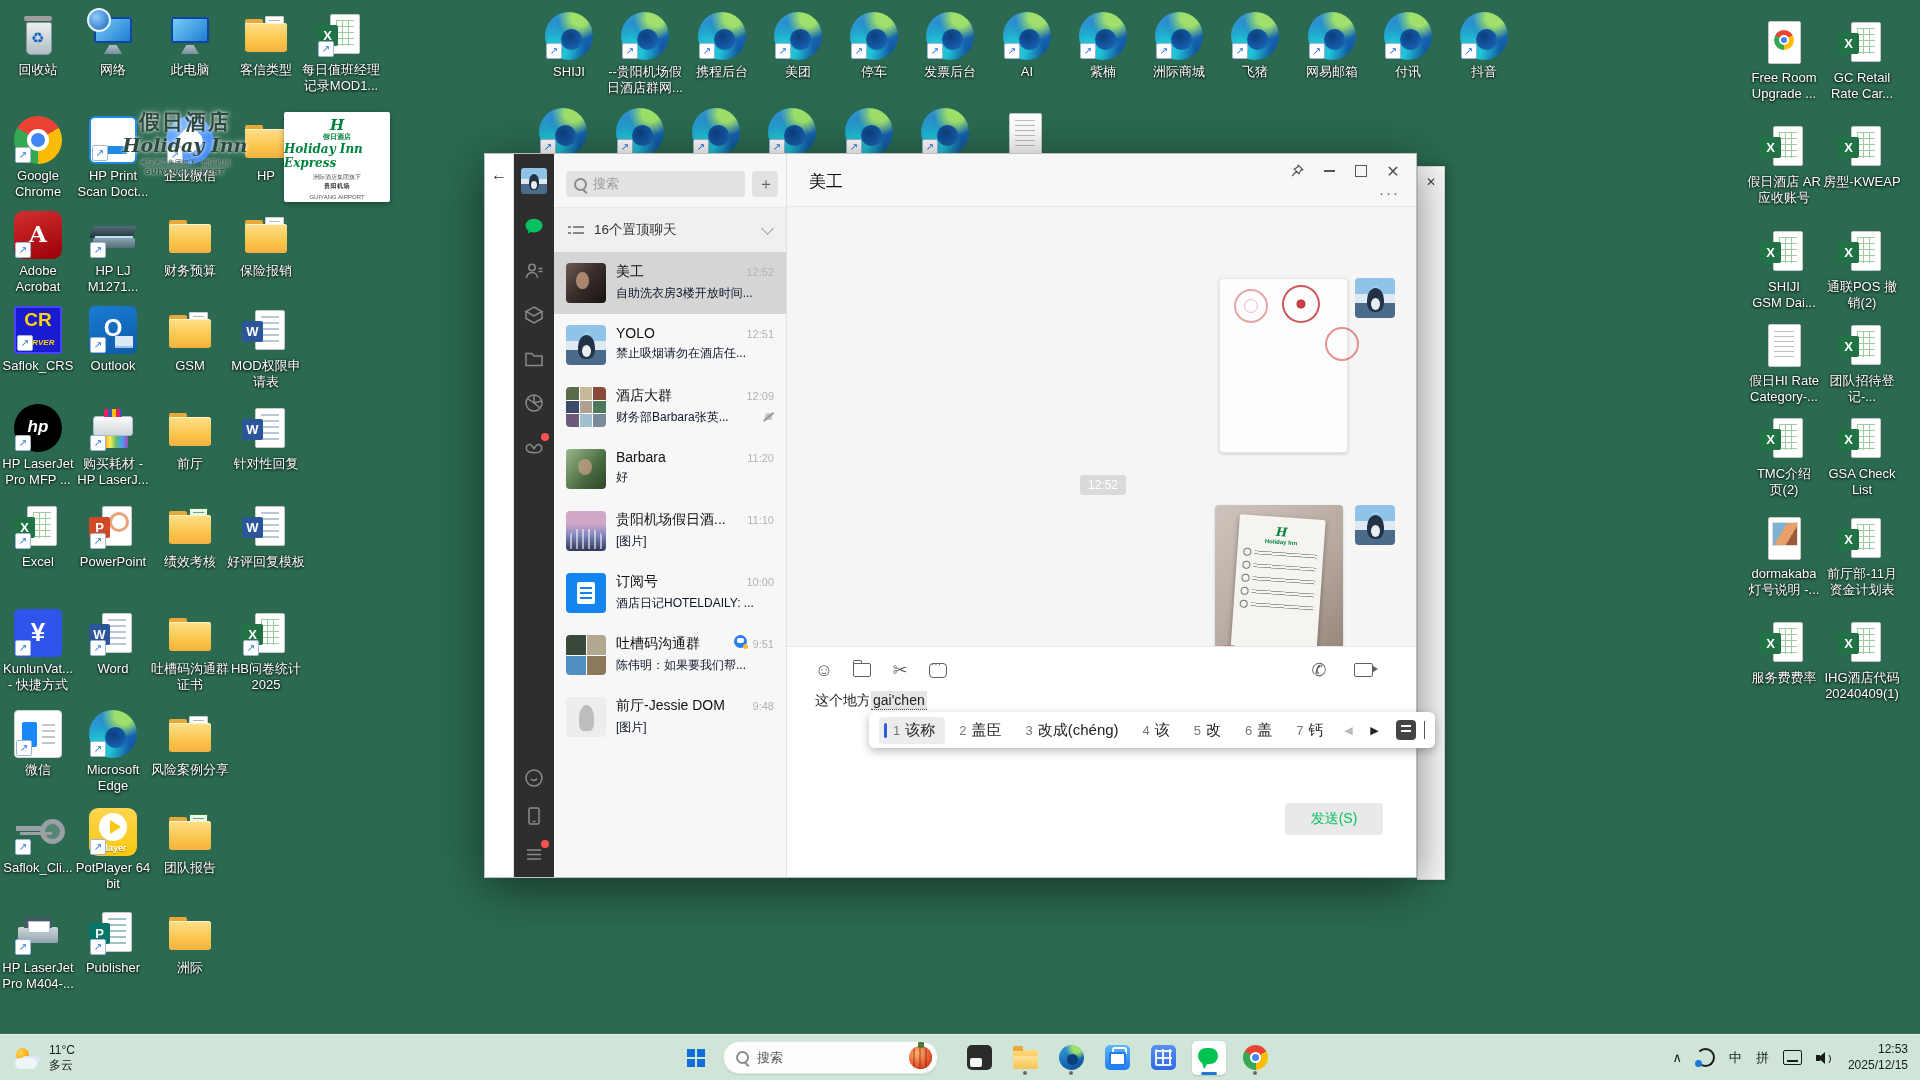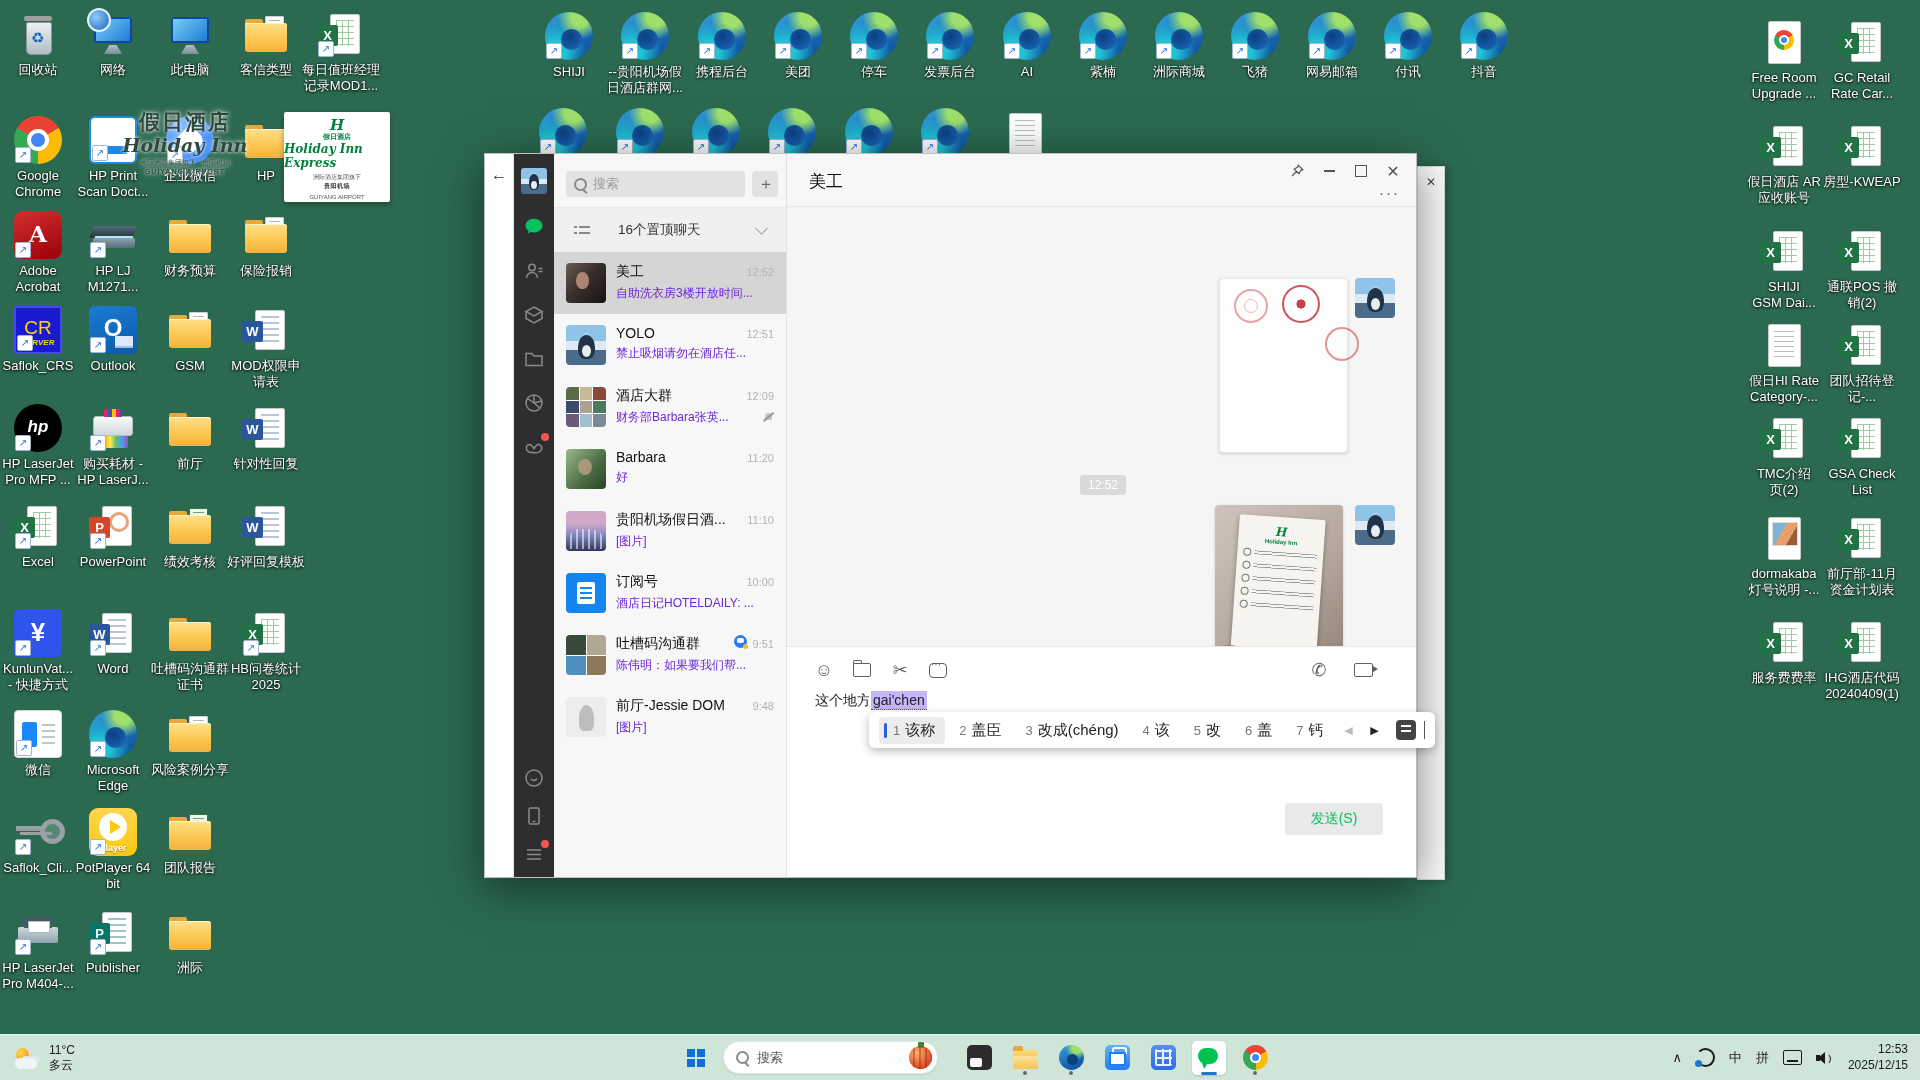--- a/index.html
+++ b/index.html
@@ -85,21 +85,21 @@
     background:repeating-linear-gradient(90deg,#e91e63 0 4px,#3f51b5 4px 8px,#ffc107 8px 12px);border-radius:1px}
   .ic-printer2{background:#fff;border:2px solid #1e88e5;border-radius:6px;box-sizing:border-box}
   .ic-printer2::after{content:"";position:absolute;left:8px;bottom:8px;right:8px;height:8px;background:#1e88e5;border-radius:1px}
   .ic-scanner::before{content:"";position:absolute;left:2px;top:15px;width:44px;height:12px;
     background:linear-gradient(#546e7a,#263238);transform:skewX(-18deg);border-radius:2px}
   .ic-scanner::after{content:"";position:absolute;left:4px;top:27px;width:42px;height:10px;
     background:linear-gradient(#90a4ae,#546e7a);border-radius:2px}
   .ic-scanner .g{left:6px;top:25px;width:38px;height:2px;background:#b3e5fc;z-index:2}
   
   .ic-crserver{background:#1a1ad0;border:2px solid #4646ff;border-radius:3px;box-sizing:border-box}
-  .ic-crserver .g{width:100%;top:9px;color:#ffd600;font-weight:400;font-size:19px;text-align:center}
+  .ic-crserver .g{width:100%;top:1px;color:#ffd600;font-weight:700;font-size:19px;text-align:center}
   .ic-crserver .g2{width:100%;bottom:5px;color:#ffd600;font-weight:700;font-size:8px;text-align:center;font-style:italic}
   .ic-kunlun{background:#2f54eb;border-radius:5px}
   .ic-kunlun .g{width:100%;top:8px;color:#fff;font-weight:700;font-size:26px;text-align:center}
   .ic-wechatapp{background:#fff;border:1px solid #d5d5d5;border-radius:4px;box-sizing:border-box}
   .ic-wechatapp .g{left:7px;top:11px;width:15px;height:25px;background:#1989fa;border-radius:2px}
   .ic-wechatapp::after{content:"";position:absolute;left:27px;top:13px;width:13px;height:21px;
     background:repeating-linear-gradient(180deg,#c5c5c5 0 2px,transparent 2px 6px)}
   .ic-key::before{content:"";position:absolute;left:26px;top:11px;width:15px;height:15px;border-radius:50%;border:5px solid #9aa0a6;background:rgba(255,255,255,.2)}
   .ic-key::after{content:"";position:absolute;left:2px;top:18px;width:26px;height:5px;background:#9aa0a6;
     box-shadow:3px 5px 0 -1px #9aa0a6,11px 5px 0 -1px #9aa0a6}
@@ -155,36 +155,36 @@
   .nicon .dot{position:absolute;right:-4px;top:-3px;width:8px;height:8px;border-radius:50%;background:#fa5151}
   .nspacer{flex:1}
   
   #chatlist{width:232px;background:#f7f7f7;border-right:1px solid #e2e2e2;flex:none;display:flex;flex-direction:column;overflow:hidden}
   #searchrow{display:flex;align-items:center;gap:7px;padding:17px 8px 10px 12px;border-bottom:1px solid #e8e8e8}
   #searchbox{flex:1;height:26px;background:#e2e2e2;border-radius:4px;display:flex;align-items:center;gap:6px;padding:0 8px;cursor:text}
   #searchbox .ph{color:#9a9a9a;font-size:13px}
   .mag{width:9px;height:9px;border:2px solid #8a8a8a;border-radius:50%;position:relative;flex:none}
   .mag::after{content:"";position:absolute;left:8px;top:9px;width:2px;height:5px;background:#8a8a8a;transform:rotate(-45deg)}
   #addbtn{width:26px;height:26px;background:#e2e2e2;border-radius:4px;border:none;color:#666;font-size:16px;line-height:24px;text-align:center;cursor:pointer;flex:none}
-  #pinnedrow{display:flex;align-items:center;gap:28px;padding:13px 20px;background:#f0f0f0;cursor:pointer}
+  #pinnedrow{display:flex;align-items:center;gap:10px;padding:13px 14px;background:#f0f0f0;cursor:pointer}
   .listglyph{width:16px;height:10px;position:relative;flex:none}
   .listglyph::before{content:"";position:absolute;left:0;top:1px;width:16px;height:2px;background:#888;box-shadow:0 6px 0 #888}
   .listglyph::after{content:"";position:absolute;left:3px;top:1px;width:2px;height:2px;background:#f0f0f0;box-shadow:0 6px 0 #f0f0f0}
   #pinnedrow .t{flex:1;font-size:13.5px;color:#333}
   .chev{width:8px;height:8px;border-right:1.6px solid #9a9a9a;border-bottom:1.6px solid #9a9a9a;transform:rotate(45deg);margin-top:-4px}
   #chatitems{flex:1;overflow:hidden}
   .citem{display:flex;gap:10px;padding:11px 12px;cursor:pointer;align-items:flex-start}
   .citem.sel{background:#d5d5d5}
   .av{width:40px;height:40px;border-radius:4px;flex:none;position:relative;overflow:hidden}
   .cmain{flex:1;min-width:0}
   .crow1{display:flex;align-items:baseline}
   .cname{flex:1;font-size:14px;color:#111;white-space:nowrap;overflow:hidden;text-overflow:ellipsis}
   .ctime{font-size:11px;color:#b2b2b2;margin-left:6px;flex:none}
   .crow2{display:flex;align-items:center;margin-top:4px}
-  .cprev{flex:1;font-size:12px;color:#6d28d9;white-space:nowrap;overflow:hidden;text-overflow:ellipsis}
+  .cprev{flex:1;font-size:12px;color:#0f172a;white-space:nowrap;overflow:hidden;text-overflow:ellipsis}
   .mute{width:11px;height:11px;position:relative;flex:none;margin-left:6px}
   .mute::before{content:"";position:absolute;left:2px;top:1px;width:7px;height:7px;background:#c4c4c4;border-radius:4px 4px 1px 1px}
   .mute::after{content:"";position:absolute;left:-1px;top:4px;width:13px;height:1.6px;background:#9a9a9a;transform:rotate(-40deg)}
   .wxbadge{width:13px;height:13px;margin-left:4px;flex:none;border-radius:50%;position:relative;
     background:#2b7bf3}
   .wxbadge::after{content:"";position:absolute;left:3px;top:3px;width:7px;height:5px;background:#fff;border-radius:2px}
   .wxbadge::before{content:"";position:absolute;right:-1px;bottom:-1px;width:5px;height:5px;border-radius:50%;background:#f7ba2a}
   
   .av-makeup{background:linear-gradient(130deg,#6b5a52 0%,#3a2f2c 45%,#171311 100%)}
   .av-makeup::after{content:"";position:absolute;left:10px;top:9px;width:13px;height:17px;border-radius:50% 50% 45% 45%;background:#c79b80;opacity:.8}
@@ -249,21 +249,21 @@
   .tool{width:22px;height:22px;display:flex;align-items:center;justify-content:center;cursor:pointer}
   .folder-mini{width:16px;height:12px;border:1.6px solid #5f5f5f;border-radius:2px;position:relative}
   .folder-mini::before{content:"";position:absolute;left:-1px;top:-4px;width:7px;height:3px;border:1.6px solid #5f5f5f;border-bottom:none;border-radius:2px 2px 0 0}
   .hist-mini{width:16px;height:13px;border:1.6px solid #5f5f5f;border-radius:4px;position:relative}
   .hist-mini::after{content:"···";position:absolute;left:1px;top:-5px;font-size:10px;letter-spacing:0;color:#5f5f5f}
   #rtools{position:absolute;right:42px;top:12px;display:flex;gap:22px;align-items:center;color:#5f5f5f;font-size:18px}
   .cam-mini{width:17px;height:12px;border:1.6px solid #5f5f5f;border-radius:2px;position:relative}
   .cam-mini::after{content:"";position:absolute;right:-6px;top:2px;border-left:5px solid #5f5f5f;
     border-top:3px solid transparent;border-bottom:3px solid transparent}
   #inputline{position:absolute;left:28px;top:44px;font-size:14px;color:#222;display:flex;align-items:baseline}
-  #composition{background:#c4b5fd;border-bottom:1.6px dotted #555;padding:1px 2px;box-shadow:0 0 0 2px #fff}
+  #composition{background:#e5e5e5;border-bottom:1.6px dotted #555;padding:1px 2px;box-shadow:0 0 0 2px #fff}
   #sendbtn{position:absolute;right:33px;bottom:42px;width:98px;height:32px;background:#e9e9e9;border:none;border-radius:4px;
     color:#07c160;font-size:14px;cursor:pointer}
   
   #imebar{position:absolute;left:869px;top:712px;height:36px;background:#fff;border-radius:6px;z-index:40;
     box-shadow:0 3px 10px rgba(0,0,0,.28);display:flex;align-items:center;padding:0 10px;gap:4px}
   .cand{display:flex;align-items:baseline;gap:5px;padding:4px 10px;border-radius:4px;font-size:15px;color:#222;cursor:pointer;white-space:nowrap}
   .cand .n{color:#777;font-size:13px}
   .cand.sel{background:#ececec;position:relative;padding-left:14px}
   .cand.sel::before{content:"";position:absolute;left:5px;top:6px;bottom:6px;width:3px;background:#2b5fd9;border-radius:2px}
   #imebar .pg{width:22px;text-align:center;font-size:11px;cursor:pointer}

